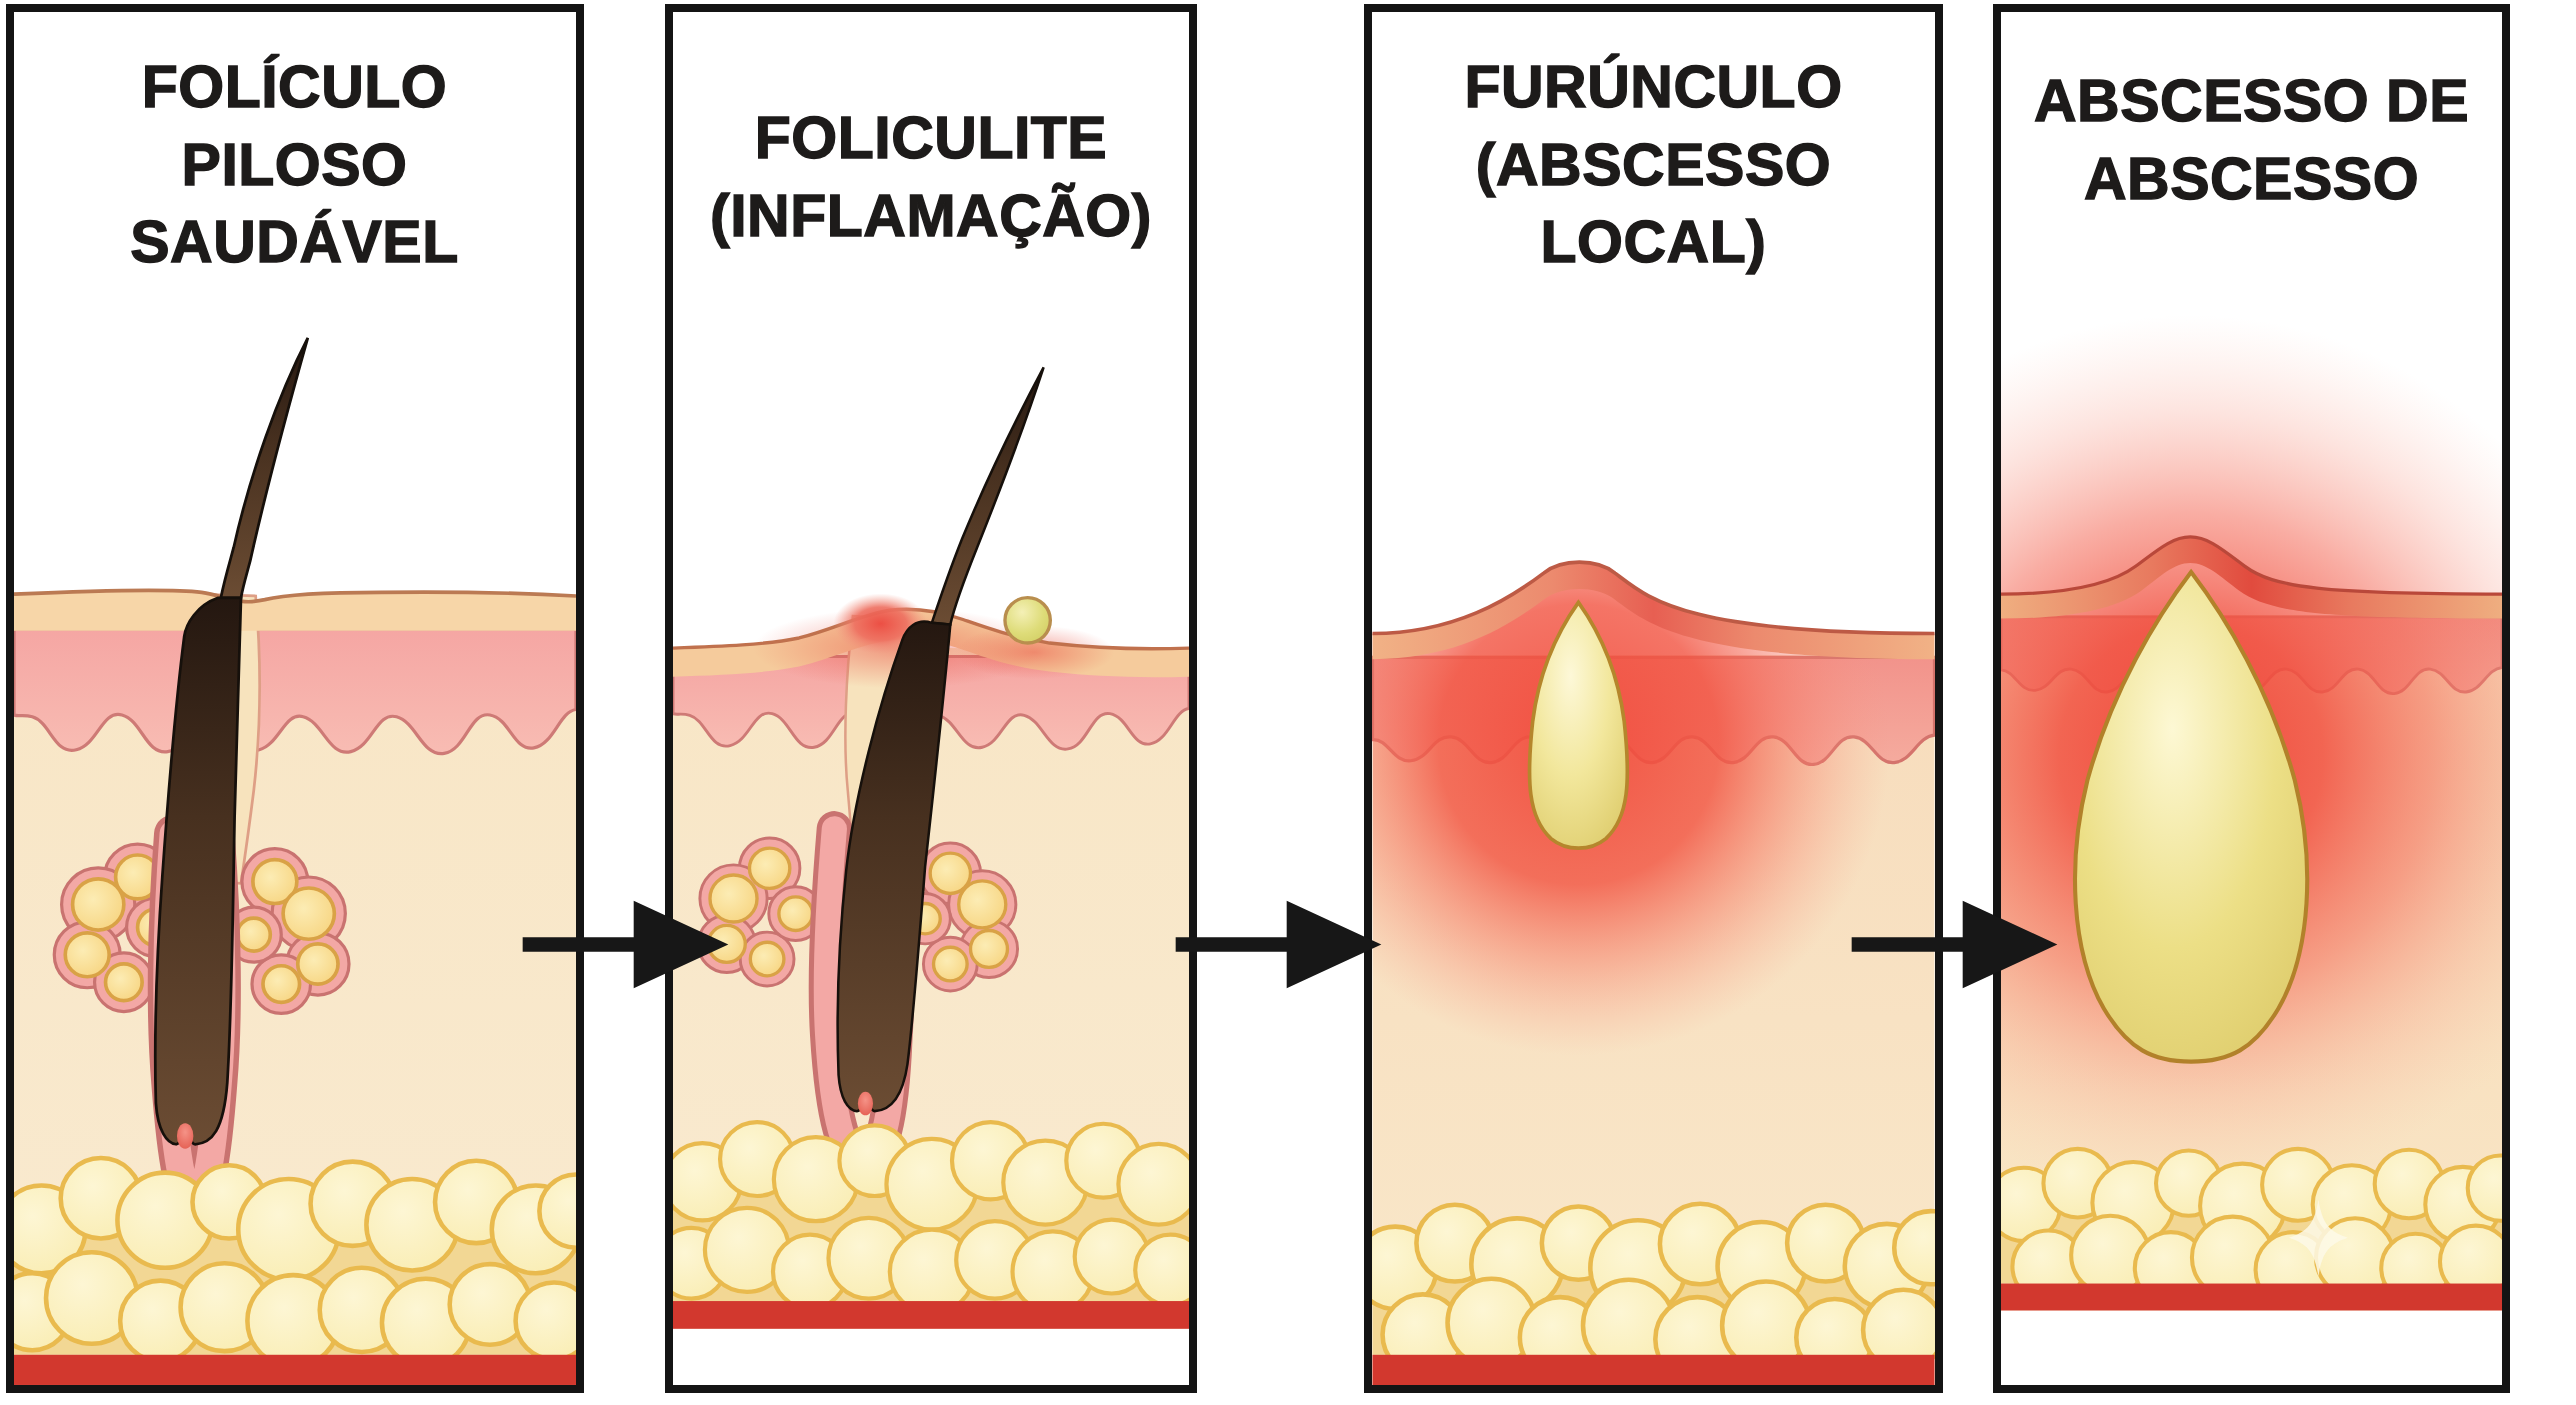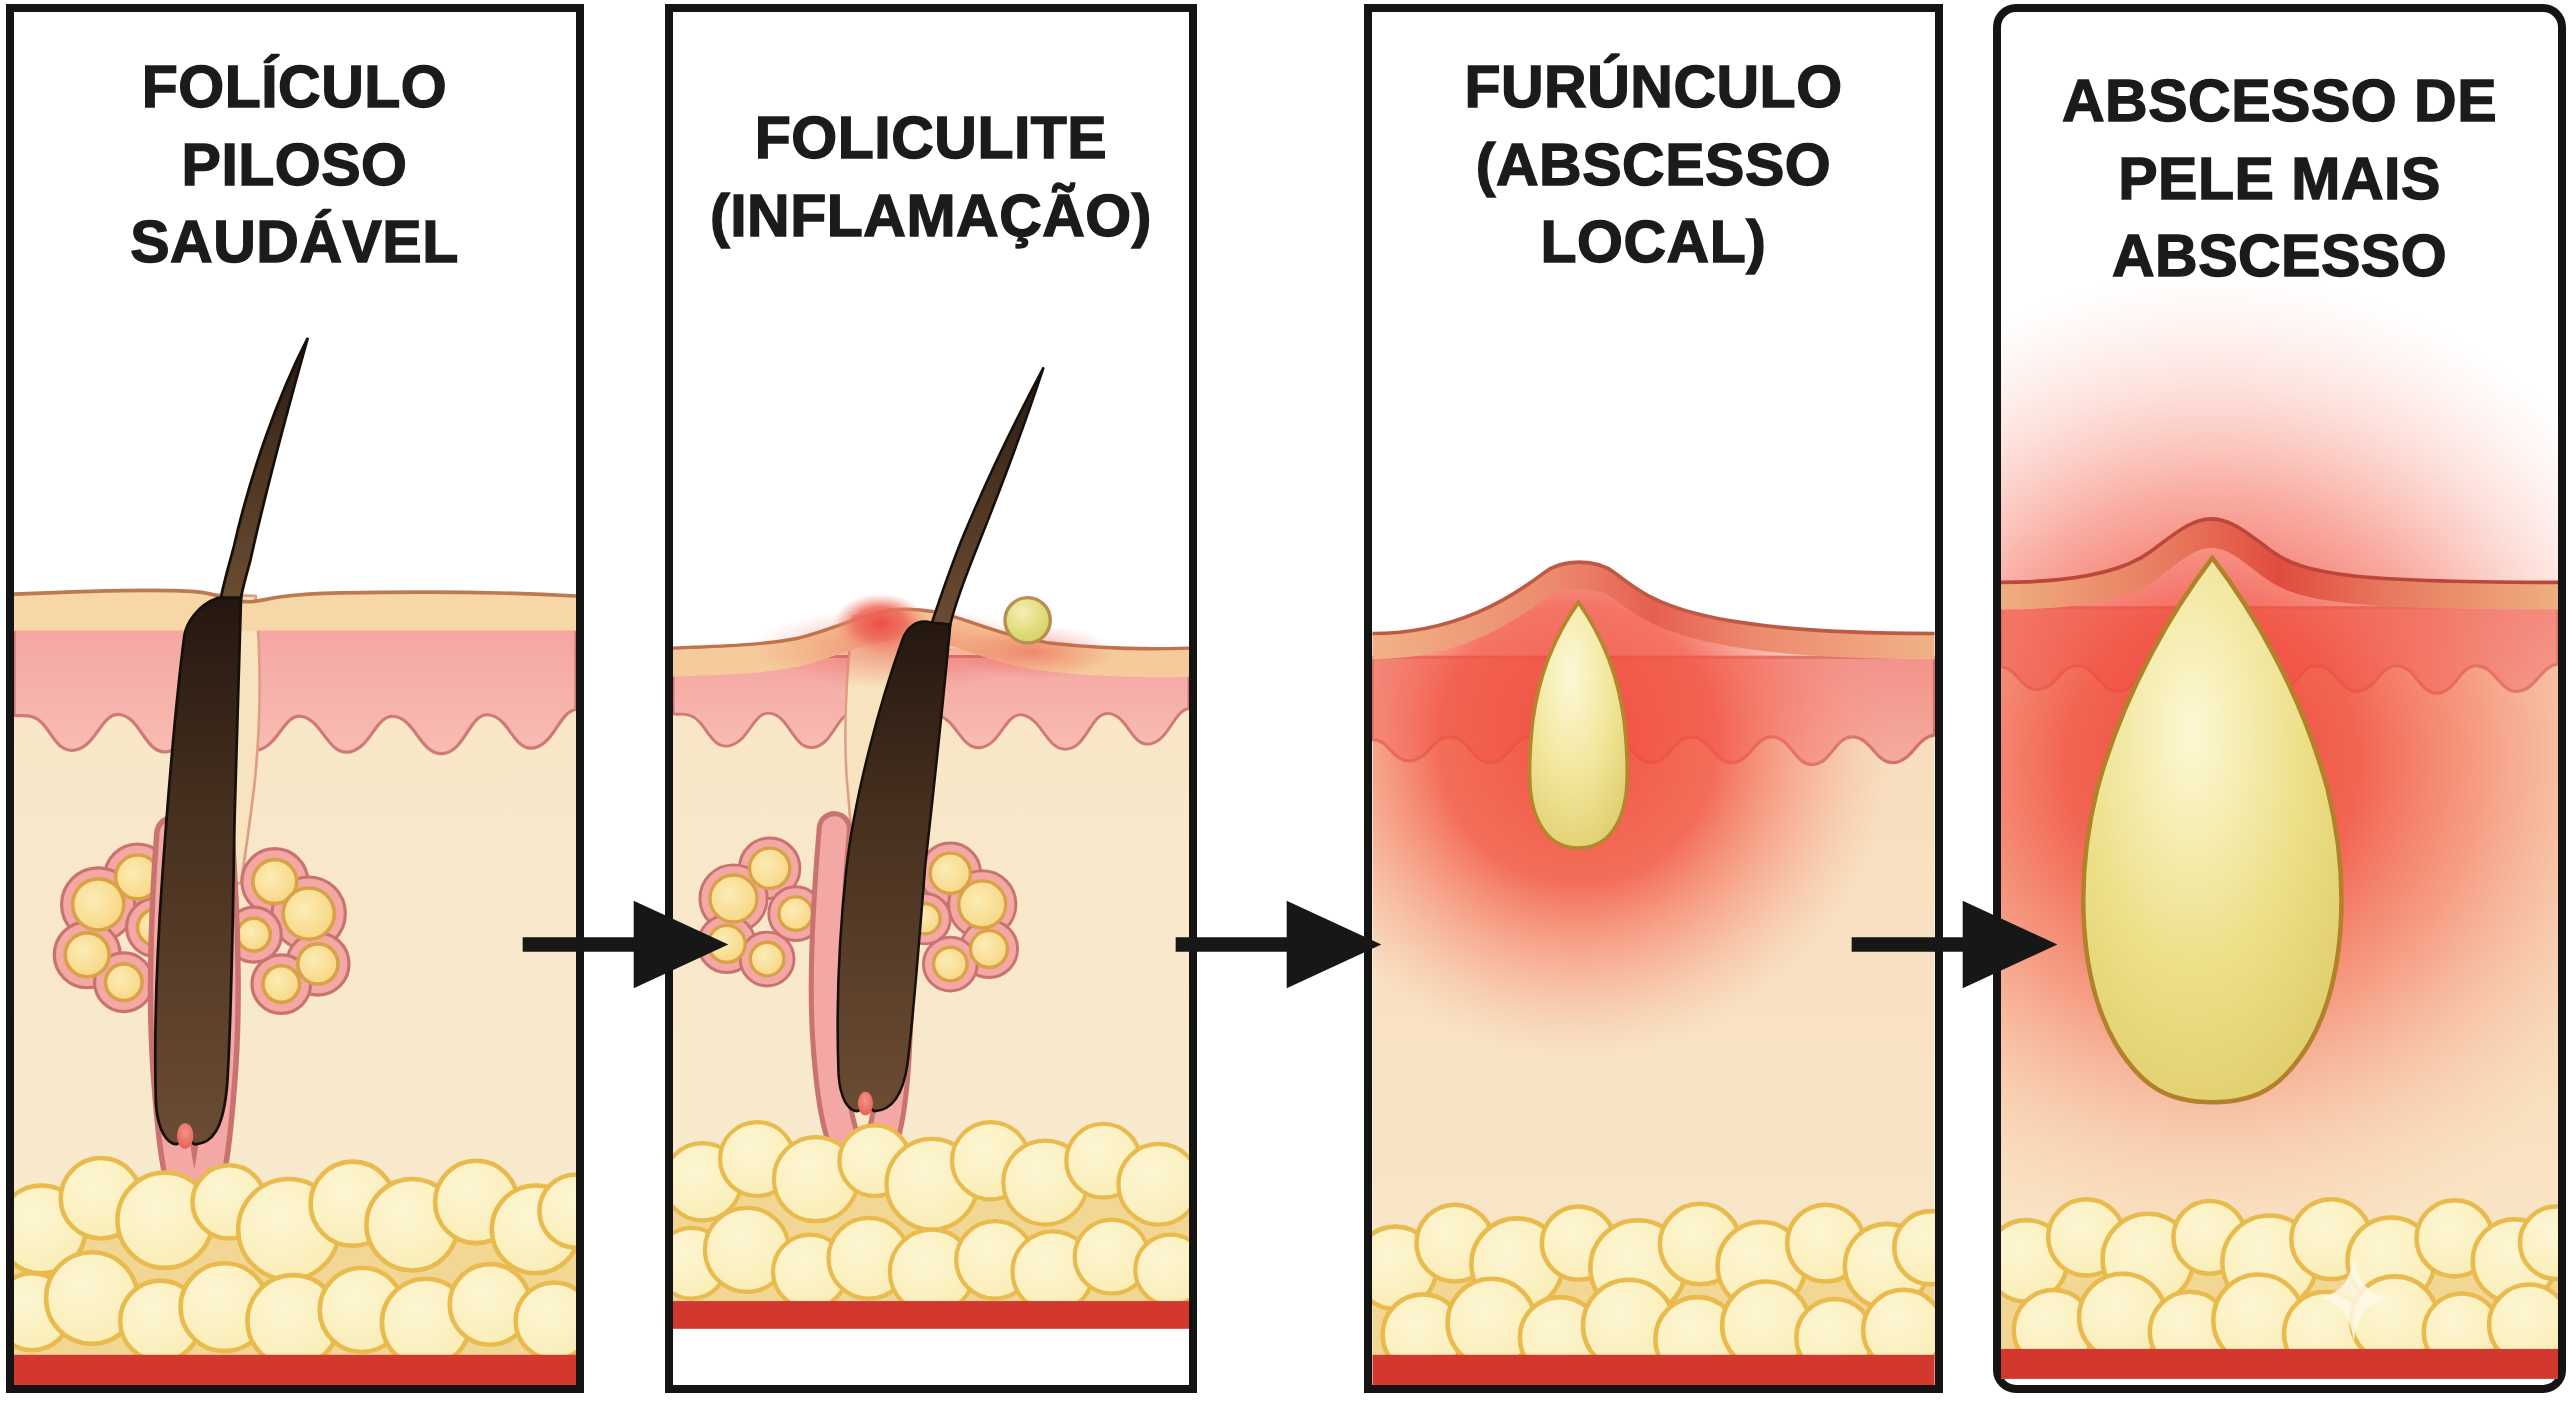--- a/index.html
+++ b/index.html
@@ -3,21 +3,21 @@
 <meta charset="utf-8">
 <style>
   html,body{margin:0;padding:0;background:#ffffff;}
   #stage{position:relative;width:2576px;height:1405px;background:#ffffff;overflow:hidden;
          font-family:"Liberation Sans", sans-serif;}
   .panel{position:absolute;top:3.7px;height:1389px;border:8.2px solid #141414;background:#ffffff;
          box-sizing:border-box;}
   #panel-1{left:5.5px;width:578px;}
   #panel-2{left:665px;width:532px;}
   #panel-3{left:1328px;width:579px;margin-left:36px;}
-  #panel-4{left:1993px;width:573px;border-radius:23px;}
+  #panel-4{left:1993px;width:517px;}
   .art{position:absolute;left:0;top:0;width:100%;height:100%;}
   .title{position:absolute;left:0;right:0;margin:0;text-align:center;color:#1d1b1a;
          font-size:59px;line-height:1.32;font-weight:bold;letter-spacing:0.5px;
          -webkit-text-stroke:1.4px #1d1b1a; z-index:5;}
   #panel-1 .title{top:37px;text-align:center;}
   #panel-2 .title{top:88px;}
   #panel-3 .title{top:37px;}
   #panel-4 .title{top:51px;}
   .title span{display:block;}
   .arrow{position:absolute;width:207px;height:91px;z-index:8;}
@@ -370,21 +370,20 @@
       </g>
       <g>
           <rect x="0" y="1467" width="614" height="33" fill="#d2382e"></rect>
         </g>
     </svg>
   </section>
 
   <section class="panel" id="panel-4">
     <h2 class="title">
         <span>ABSCESSO DE</span>
-        <span>PELE MAIS</span>
         <span>ABSCESSO</span>
       </h2>
     <svg class="art" viewBox="0 0 614 1500">
       <defs>
         <linearGradient id="p4hypo" x1="0" y1="0" x2="0" y2="1">
             <stop offset="0" stop-color="#f7d9b6"></stop>
             <stop offset="1" stop-color="#f9e6c6"></stop>
           </linearGradient>
         <linearGradient id="p4derm" x1="0" y1="0" x2="0" y2="1">
             <stop offset="0" stop-color="#f1897f"></stop>

